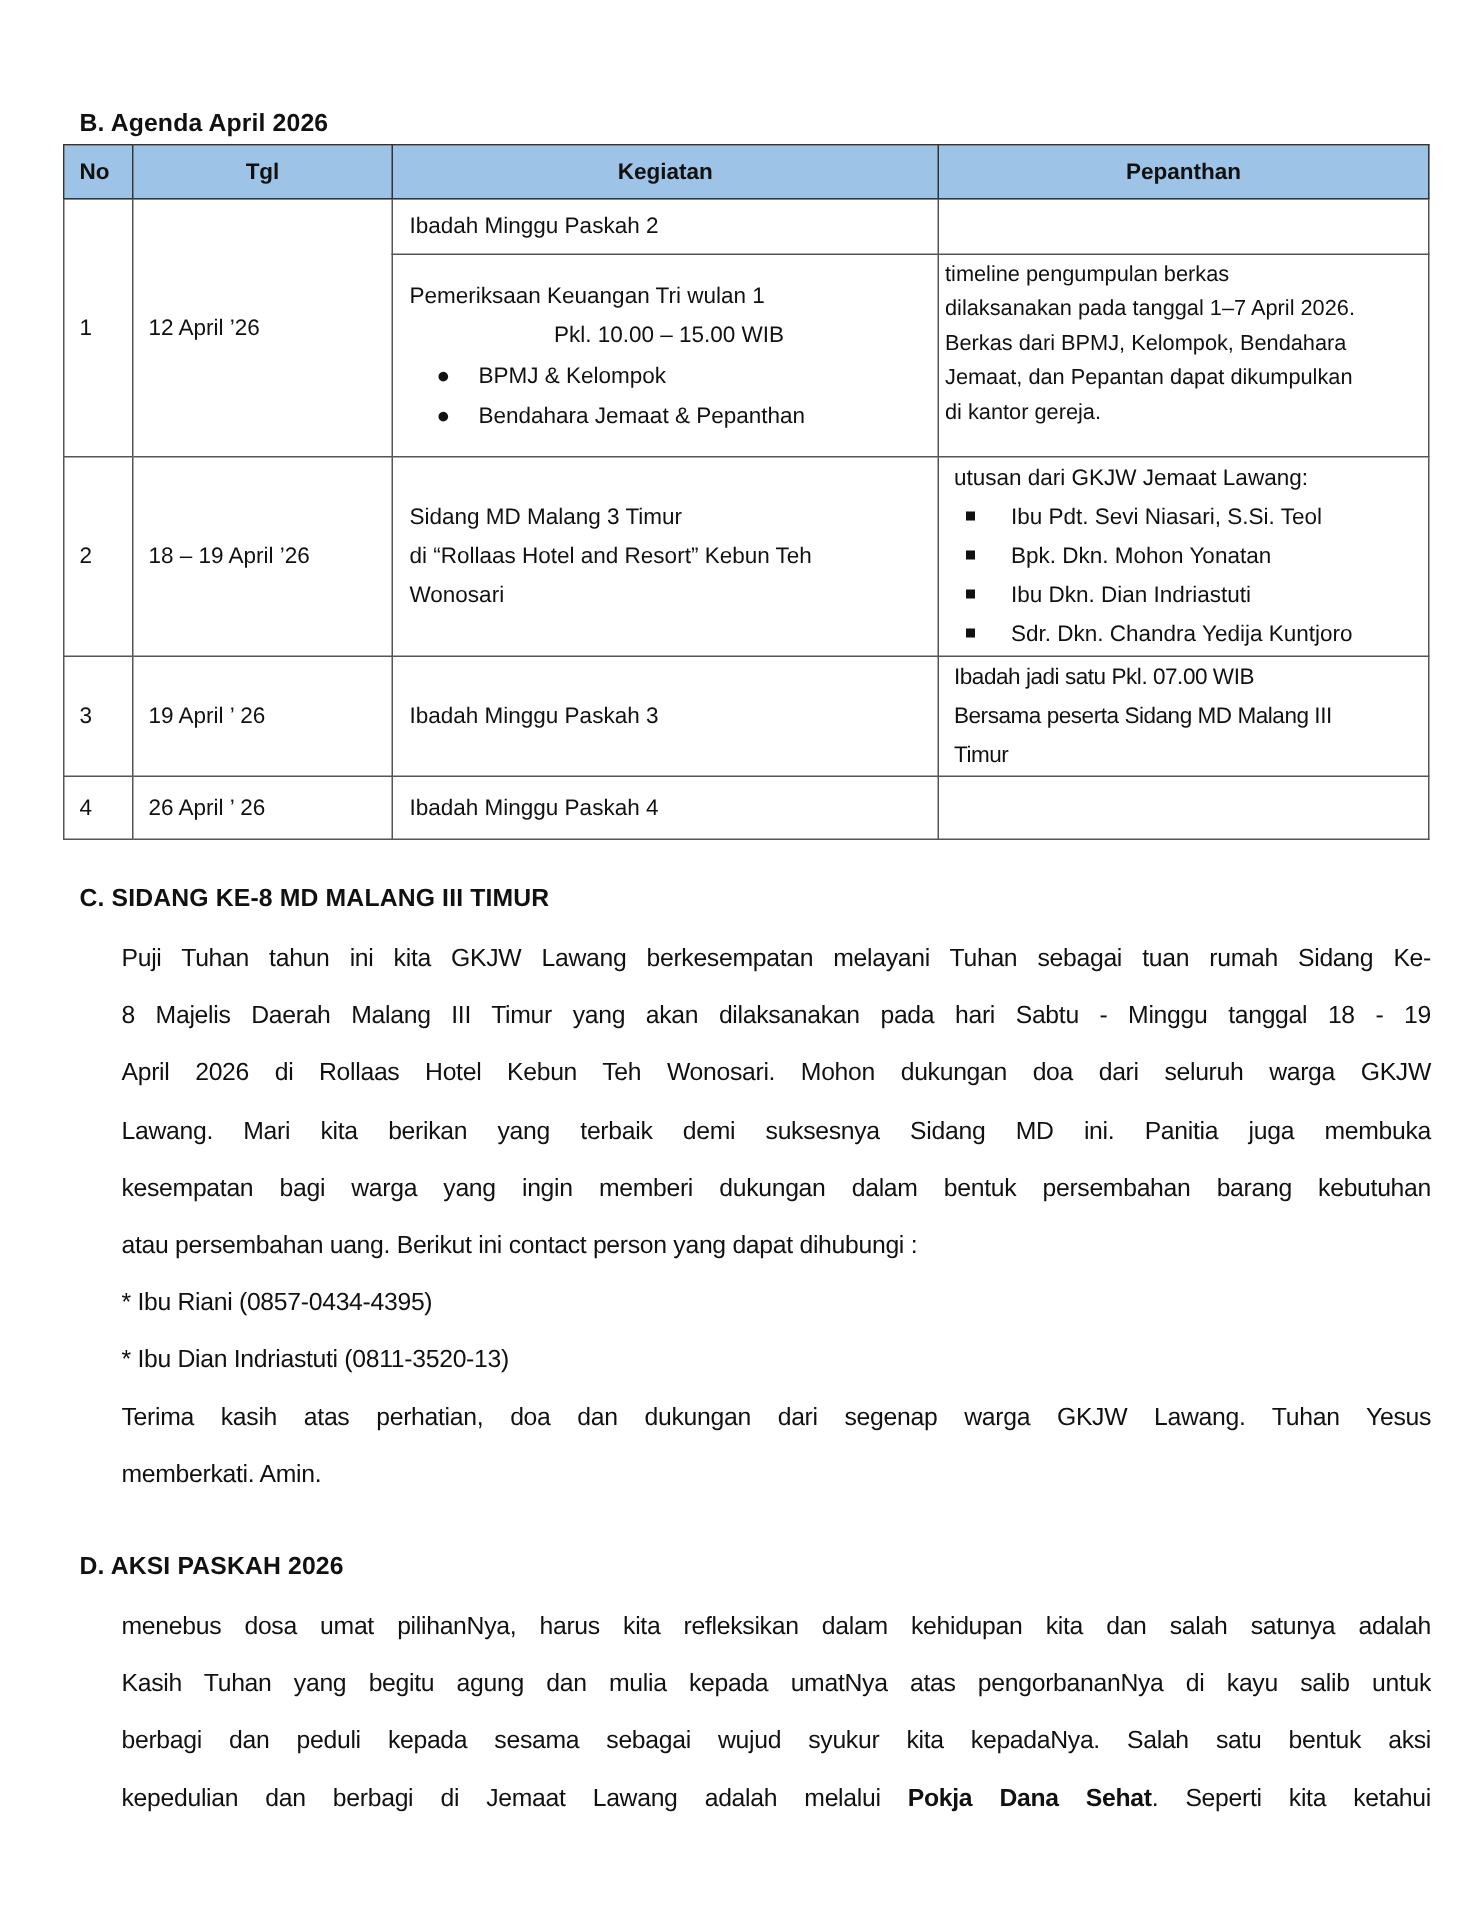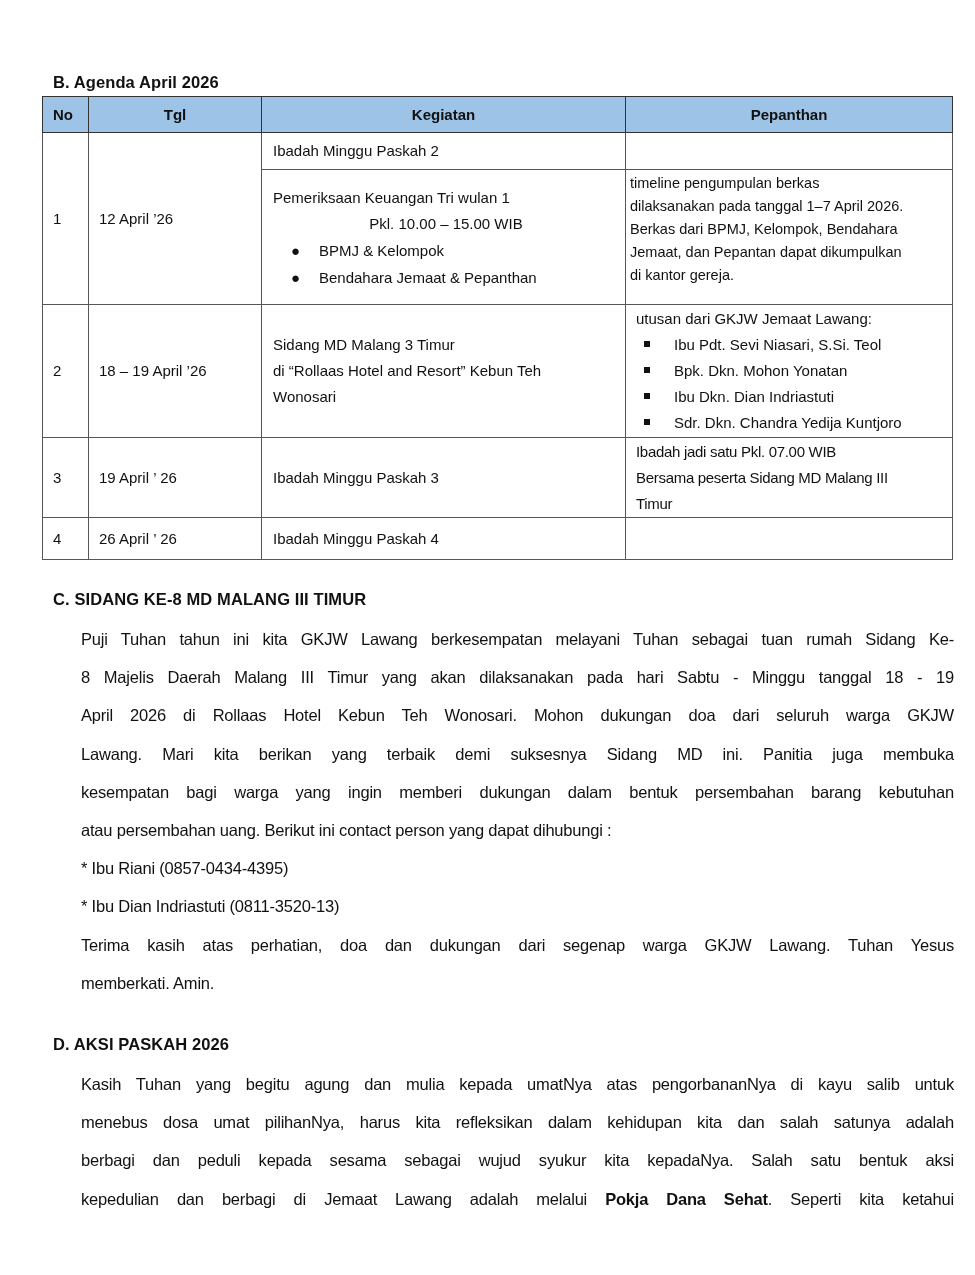--- a/index.html
+++ b/index.html
@@ -214,19 +214,19 @@
     <span class="justify-line">kesempatan bagi warga yang ingin memberi dukungan dalam bentuk persembahan barang kebutuhan</span>
     <span class="left-line">atau persembahan uang. Berikut ini contact person yang dapat dihubungi :</span>
     <span class="left-line">* Ibu Riani (0857-0434-4395)</span>
     <span class="left-line">* Ibu Dian Indriastuti (0811-3520-13)</span>
     <span class="justify-line">Terima kasih atas perhatian, doa dan dukungan dari segenap warga GKJW Lawang. Tuhan Yesus</span>
     <span class="left-line">memberkati. Amin.</span>
   </div>
 
   <div class="section-title" id="aksi-title">D. AKSI PASKAH 2026</div>
   <div class="para" id="aksi-body">
+    <span class="justify-line">menebus dosa umat pilihanNya, harus kita refleksikan dalam kehidupan kita dan salah satunya adalah</span>
     <span class="justify-line">Kasih Tuhan yang begitu agung dan mulia kepada umatNya atas pengorbananNya di kayu salib untuk</span>
-    <span class="justify-line">menebus dosa umat pilihanNya, harus kita refleksikan dalam kehidupan kita dan salah satunya adalah</span>
     <span class="justify-line">berbagi dan peduli kepada sesama sebagai wujud syukur kita kepadaNya. Salah satu bentuk aksi</span>
     <span class="justify-line"><span>kepedulian dan berbagi di Jemaat Lawang adalah melalui </span><b class="strong">Pokja Dana Sehat</b><span>. Seperti kita ketahui</span></span>
   </div>
 
 </div>
 
 </body></html>

